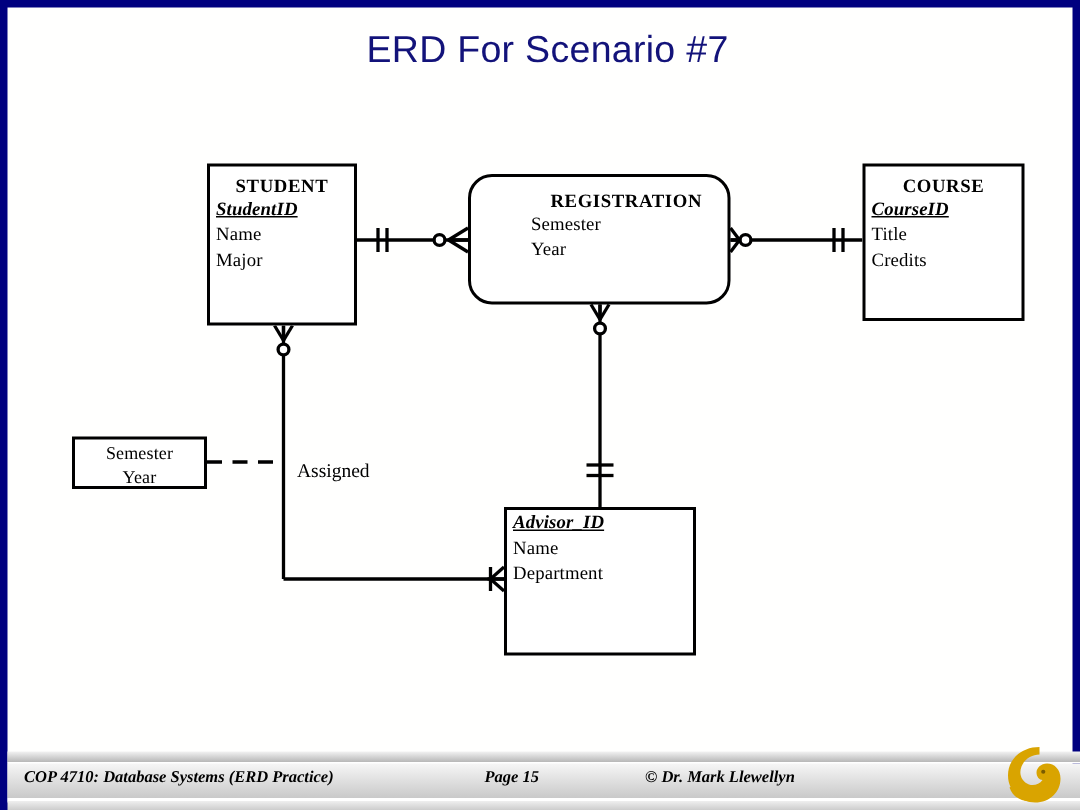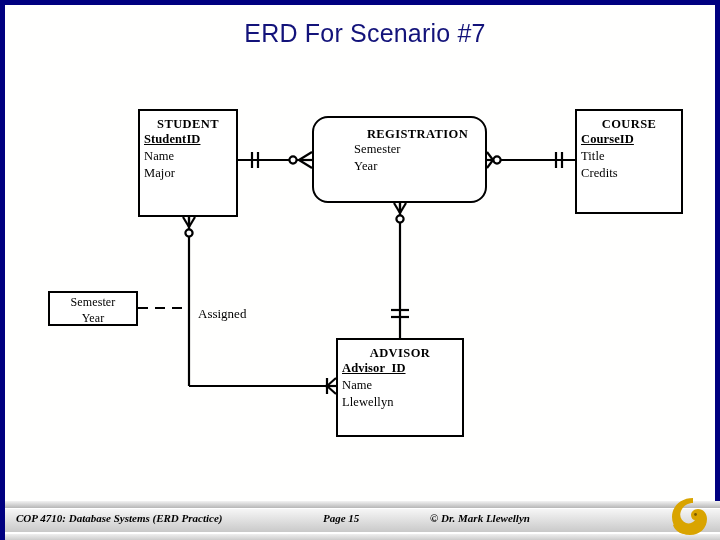--- a/index.html
+++ b/index.html
@@ -34,21 +34,21 @@
     color:#000;
   }
   .ent .nm{
     text-align:center;font-weight:bold;font-size:12.5px;
     letter-spacing:0.4px;margin-top:6px;line-height:14px;
   }
   .ent .at{
     font-size:12.5px;line-height:17px;padding-left:4px;
     letter-spacing:0.1px;white-space:nowrap;
   }
-  .ent .at.pk{text-decoration:underline;font-weight:bold;}
+  .ent .at.pk{text-decoration:underline;font-weight:bold;font-style:italic;}
   #e-student{left:133px;top:104px;width:100px;height:108px;}
   #e-registration{left:307px;top:111px;width:175px;height:87px;
     border-radius:16px;padding-left:36px;}
   #e-registration .nm{margin-top:9px;}
   #e-course{left:570px;top:104px;width:108px;height:105px;}
   #e-advisor{left:331px;top:333px;width:128px;height:99px;}
   #e-weak{left:43px;top:286px;width:90px;height:35px;border-width:2px;}
   #e-weak .at{text-align:center;padding-left:0;font-size:12px;line-height:16px;}
   #e-weak .at:first-child{margin-top:1px;}
   #lbl-assigned{
@@ -145,24 +145,23 @@
   </div>
 
   <div class="ent" id="e-course">
     <div class="nm">COURSE</div>
     <div class="at pk">CourseID</div>
     <div class="at">Title</div>
     <div class="at">Credits</div>
   </div>
 
   <div class="ent" id="e-advisor">
-    <div class="nm">ADVISOR</div>
     <div class="at pk">Advisor_ID</div>
     <div class="at">Name</div>
-    <div class="at">Llewellyn</div>
+    <div class="at">Department</div>
   </div>
 
   <div class="ent" id="e-weak">
     <div class="at">Semester</div>
     <div class="at">Year</div>
   </div>
 
   <div id="lbl-assigned">Assigned</div>
 
   <div id="footer">

